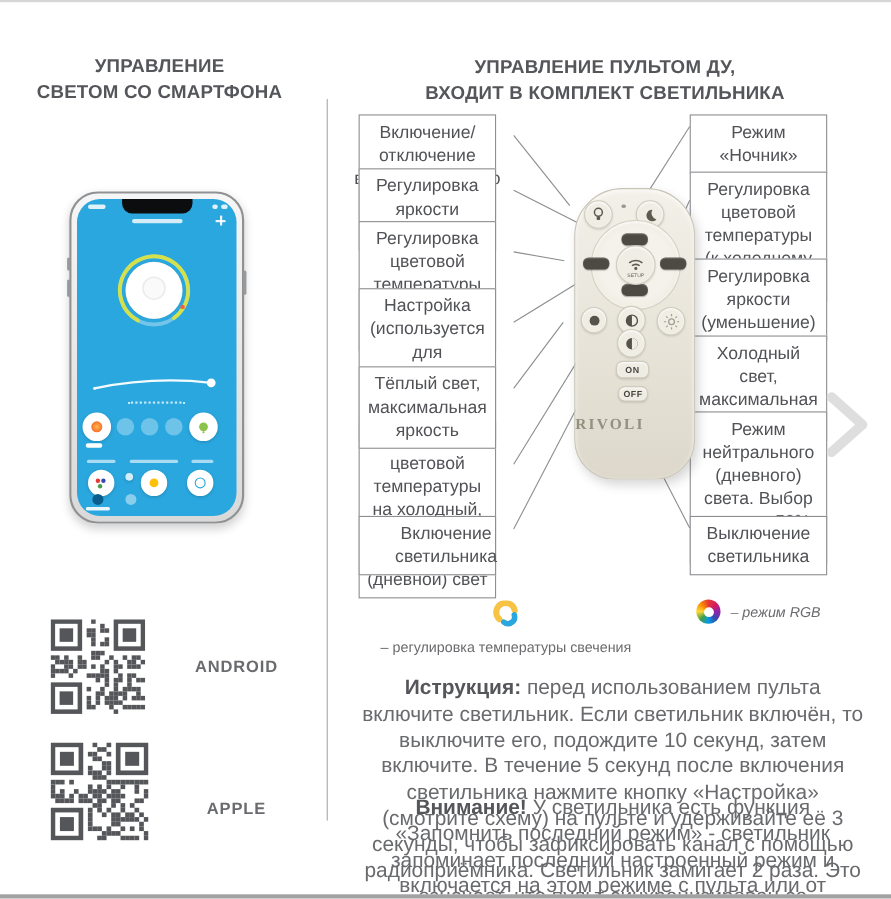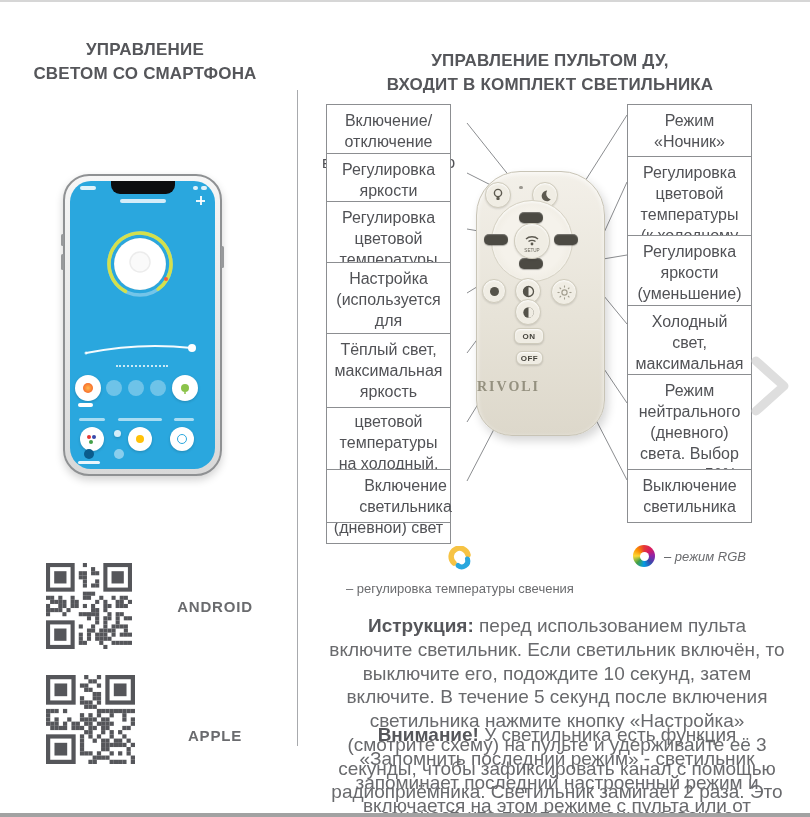--- a/index.html
+++ b/index.html
@@ -3,21 +3,21 @@
 <meta charset="utf-8">
 <style>
   html,body{margin:0;padding:0;background:#fff;}
   .page{
     position:relative;width:810px;height:817px;background:#ffffff;overflow:hidden;
     font-family:"Liberation Sans","DejaVu Sans",sans-serif;color:#58595b;
     border-top:2px solid #d6d6d6;border-bottom:4px solid #a2a2a2;box-sizing:border-box;
   }
   
   .col-title{position:absolute;text-align:center;font-weight:bold;font-size:17px;line-height:1.42;color:#55565a;letter-spacing:.2px;}
-  .left-title{left:10px;top:36px;width:270px;}
+  .left-title{left:10px;top:46px;width:270px;}
   .right-title{left:308px;top:47px;width:484px;}
   
   .divider{position:absolute;left:297px;top:88px;width:1px;height:656px;background:#a8aaad;}
   
   .phone{position:absolute;left:63px;top:172px;width:155px;height:298px;border-radius:26px;
     background:linear-gradient(180deg,#f6f6f6,#d9d9d9);border:2px solid #8f9193;
     box-shadow:0 4px 9px rgba(0,0,0,.18);}
   .side-btn{position:absolute;width:3px;background:#97999b;border-radius:2px;}
   .phone-screen{position:absolute;inset:5px;border-radius:21px;background:#2aa7de;overflow:hidden;}
   .notch{position:absolute;left:50%;transform:translateX(-50%);top:0;width:64px;height:13px;background:#0c0d0f;border-radius:0 0 9px 9px;}
@@ -38,24 +38,24 @@
   .tab-dot{position:absolute;border-radius:50%;}
   .tab-label{position:absolute;height:3px;background:rgba(255,255,255,.9);border-radius:2px;}
   
   .qr{position:absolute;}
   .qr-label{position:absolute;left:150px;width:130px;text-align:center;font-weight:bold;font-size:15px;letter-spacing:.8px;color:#6a6b6e;}
   
   .callout{position:absolute;width:125px;border:1px solid #8c8e91;background:#fff;box-sizing:border-box;
     padding:5px 6px;font-size:16px;line-height:1.32;text-align:center;color:#515256;
     display:flex;align-items:center;justify-content:center;}
   
-  .remote{position:absolute;left:476px;top:169px;width:108px;height:263px;
+  .remote{position:absolute;left:522px;top:169px;width:108px;height:263px;
     border-radius:44px 44px 36px 36px;
     background:linear-gradient(180deg,#f3f0e9,#e7e3d8 55%,#ddd8cb);
-    border:1px solid #c8c4b6;box-shadow:3px 5px 10px rgba(0,0,0,.16), inset 0 2px 5px rgba(255,255,255,.7);padding-left:19px;}
+    border:1px solid #c8c4b6;box-shadow:3px 5px 10px rgba(0,0,0,.16), inset 0 2px 5px rgba(255,255,255,.7);}
   .rbtn{position:absolute;border-radius:50%;background:#f0ede4;border:1px solid #d0ccbd;
     box-shadow:inset 0 1px 2px #fff,0 1px 2px rgba(0,0,0,.12);display:flex;align-items:center;justify-content:center;}
   .dpad{position:absolute;left:14px;top:28px;width:80px;height:80px;border-radius:50%;
     background:radial-gradient(circle,#f5f2eb 55%,#e8e4d8 100%);border:1px solid #d6d2c4;box-shadow:inset 0 1px 3px #fff;}
   .pill{position:absolute;width:24px;height:11px;border-radius:5px;background:#4c4a43;box-shadow:inset 0 1px 1px rgba(255,255,255,.25),0 1px 1px rgba(0,0,0,.3);}
   .led{position:absolute;left:42px;top:14px;width:4px;height:3px;border-radius:2px;background:#9b9890;}
   .onoff{position:absolute;border-radius:6px;background:#efece3;border:1px solid #cfcbbc;
     box-shadow:inset 0 1px 2px #fff,0 1px 2px rgba(0,0,0,.15);
     font-size:8px;font-weight:bold;color:#45433c;display:flex;align-items:center;justify-content:center;letter-spacing:.5px;}
   .brand{position:absolute;left:0;top:207px;width:108px;text-align:left;

